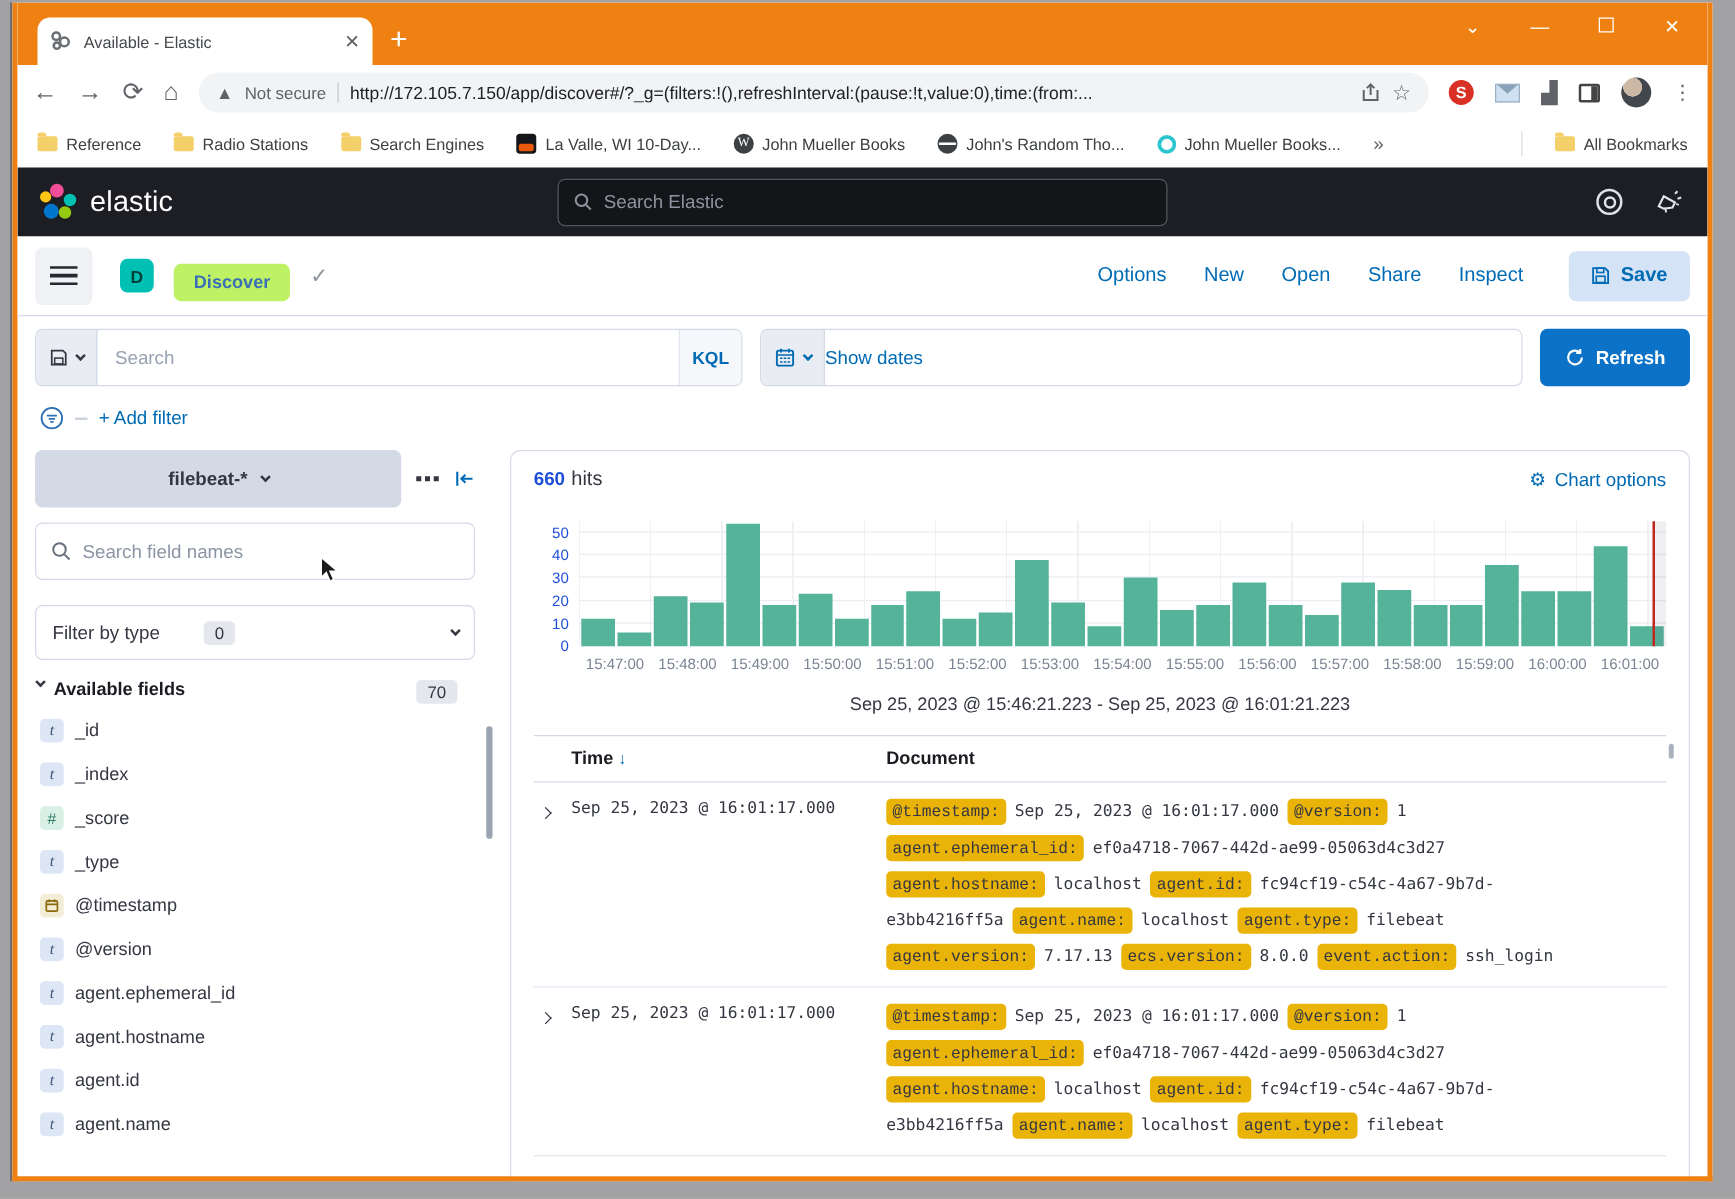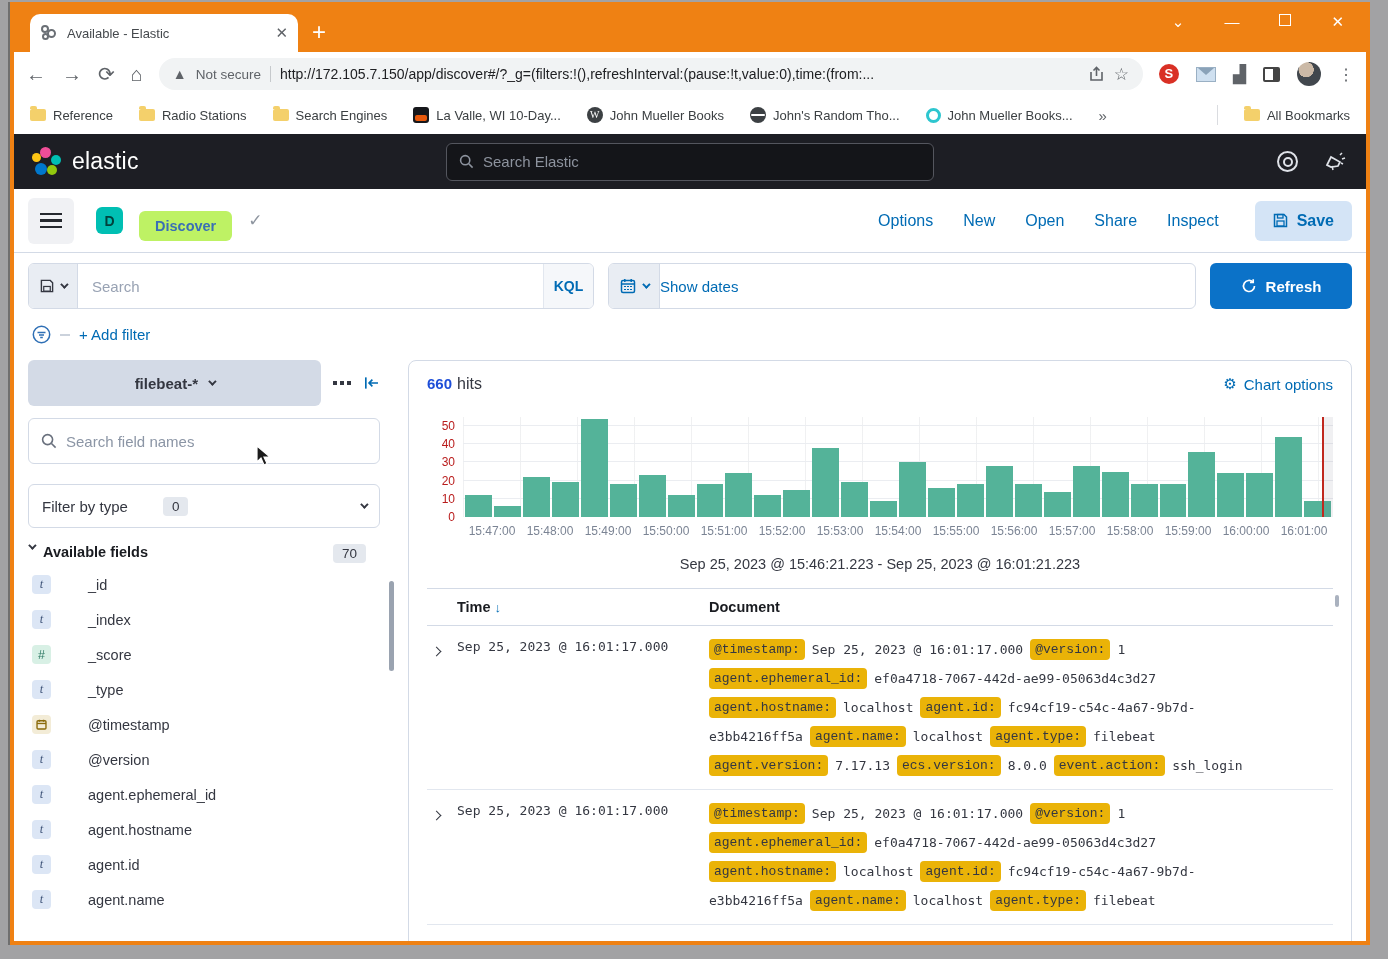--- a/index.html
+++ b/index.html
@@ -96,21 +96,21 @@
   .qg-time { flex:1; }
   .qseg { display:flex; align-items:center; justify-content:center; gap:6px; background:#e9edf3; padding:0 11px; }
   .qseg.br { border-right:1px solid #d3dae6; }
   .q-input { flex:1; display:flex; align-items:center; padding:0 14px; min-width:0; }
   .q-input input { border:none; outline:none; font-size:15px; flex:1; color:#343741; font-family:"Liberation Sans", sans-serif; }
   .q-input input::placeholder { color:#98a2b3; }
   .kql { width:50px; display:flex; align-items:center; justify-content:center; color:#006bb4; font-weight:600;
     font-size:14px; background:#f5f7fa; border-left:1px solid #e2e7ef; }
   .timerange { flex:1; display:flex; align-items:center; padding:0 14px; font-size:15px; color:#343741; }
   .showdates { color:#006bb4; font-size:15px; padding-right:15px; display:flex; align-items:center; white-space:nowrap; }
-  .refreshbtn { width:142px; background:#0b72c8; border-radius:6px; color:#fff; font-weight:600; font-size:15px;
+  .refreshbtn { width:120px; background:#0b72c8; border-radius:6px; color:#fff; font-weight:600; font-size:15px;
     display:flex; align-items:center; justify-content:center; gap:9px; }
   .chev { width:8px; height:8px; border-right:2px solid #343741; border-bottom:2px solid #343741;
     transform:rotate(45deg) translateY(-2px); }
   .chev.sm { width:6px; height:6px; }
   .chev.blue { border-color:#006bb4; }
 
   
   .filterrow { display:flex; align-items:center; gap:9px; margin:16px 14px 0 18px; flex:none; }
   .fdash { width:10px; height:2px; background:#cbd2dc; }
   .addfilter { color:#006bb4; font-size:15px; }
@@ -136,33 +136,33 @@
   .sb-avail .ttl { font-weight:bold; font-size:14.5px; color:#1a1c21; }
   .sb-avail .cnt-badge { margin-left:auto; margin-right:14px; }
   .fieldlist { margin-top:4px; position:relative; }
   .fl-scroll { position:absolute; right:-14px; top:14px; width:5px; height:90px; background:#9aa3b0; border-radius:3px; }
   .field-item { height:35px; display:flex; align-items:center; gap:9px; padding-left:4px; }
   .fbadge { width:19px; height:19px; border-radius:4px; display:flex; align-items:center; justify-content:center;
     font-size:12.5px; flex:none; font-family:"Liberation Serif", serif; font-style:italic; }
   .fbadge.t { background:#dce6f5; color:#41567a; }
   .fbadge.num { background:#d8f0e5; color:#2f7a65; font-style:normal; font-family:"Liberation Sans", sans-serif; }
   .fbadge.date { background:#f3ecd7; color:#8a6a0a; font-style:normal; }
-  .fname { font-size:14.5px; color:#343741;margin-left:28px; }
+  .fname { font-size:14.5px; color:#343741; }
 
   
   .panel { flex:1; border:1px solid #d3dae6; border-radius:8px; background:#fff; padding:14px 18px; min-height:640px; }
   .p-head { display:flex; align-items:center; }
   .hits b { font-size:15px; color:#1d4ed8; }
   .hits span { font-size:16px; color:#343741; margin-left:5px; }
   .chartopts { margin-left:auto; color:#006bb4; font-size:15px; display:flex; align-items:center; gap:7px; }
   .gear { font-size:15px; }
 
   .chartwrap { margin-top:24px; display:flex; }
   .yaxis { width:36px; position:relative; height:100px; flex:none; }
-  .yaxis span { position:absolute; right:8px; transform:translateY(50%); font-size:12px; color:#b91c1c; }
+  .yaxis span { position:absolute; right:8px; transform:translateY(50%); font-size:12px; color:#1d4ed8; }
   .plot { flex:1; position:relative; height:100px;
     background-image:repeating-linear-gradient(to right, rgba(105,112,125,0.10) 0 1px, transparent 1px 57px); }
   .gridline { position:absolute; left:0; right:0; height:1px; background:#ebedf1; }
   .bars { position:absolute; inset:0; display:flex; align-items:flex-end; padding:0 1px; }
   .bar { flex:1; margin:0 1px; background:#54b399; }
   .nowline { position:absolute; right:9px; top:0; bottom:0; width:2px; background:#c0281f; }
   .nowband { position:absolute; right:0; top:0; bottom:0; width:9px; background:rgba(105,112,125,0.10); }
   .xaxis { display:flex; margin-left:36px; margin-top:7px; }
   .xaxis span { flex:1; text-align:center; font-size:12px; color:#7b8494; white-space:nowrap; }
   .range-caption { text-align:center; margin-top:18px; font-size:14.5px; color:#343741; }

